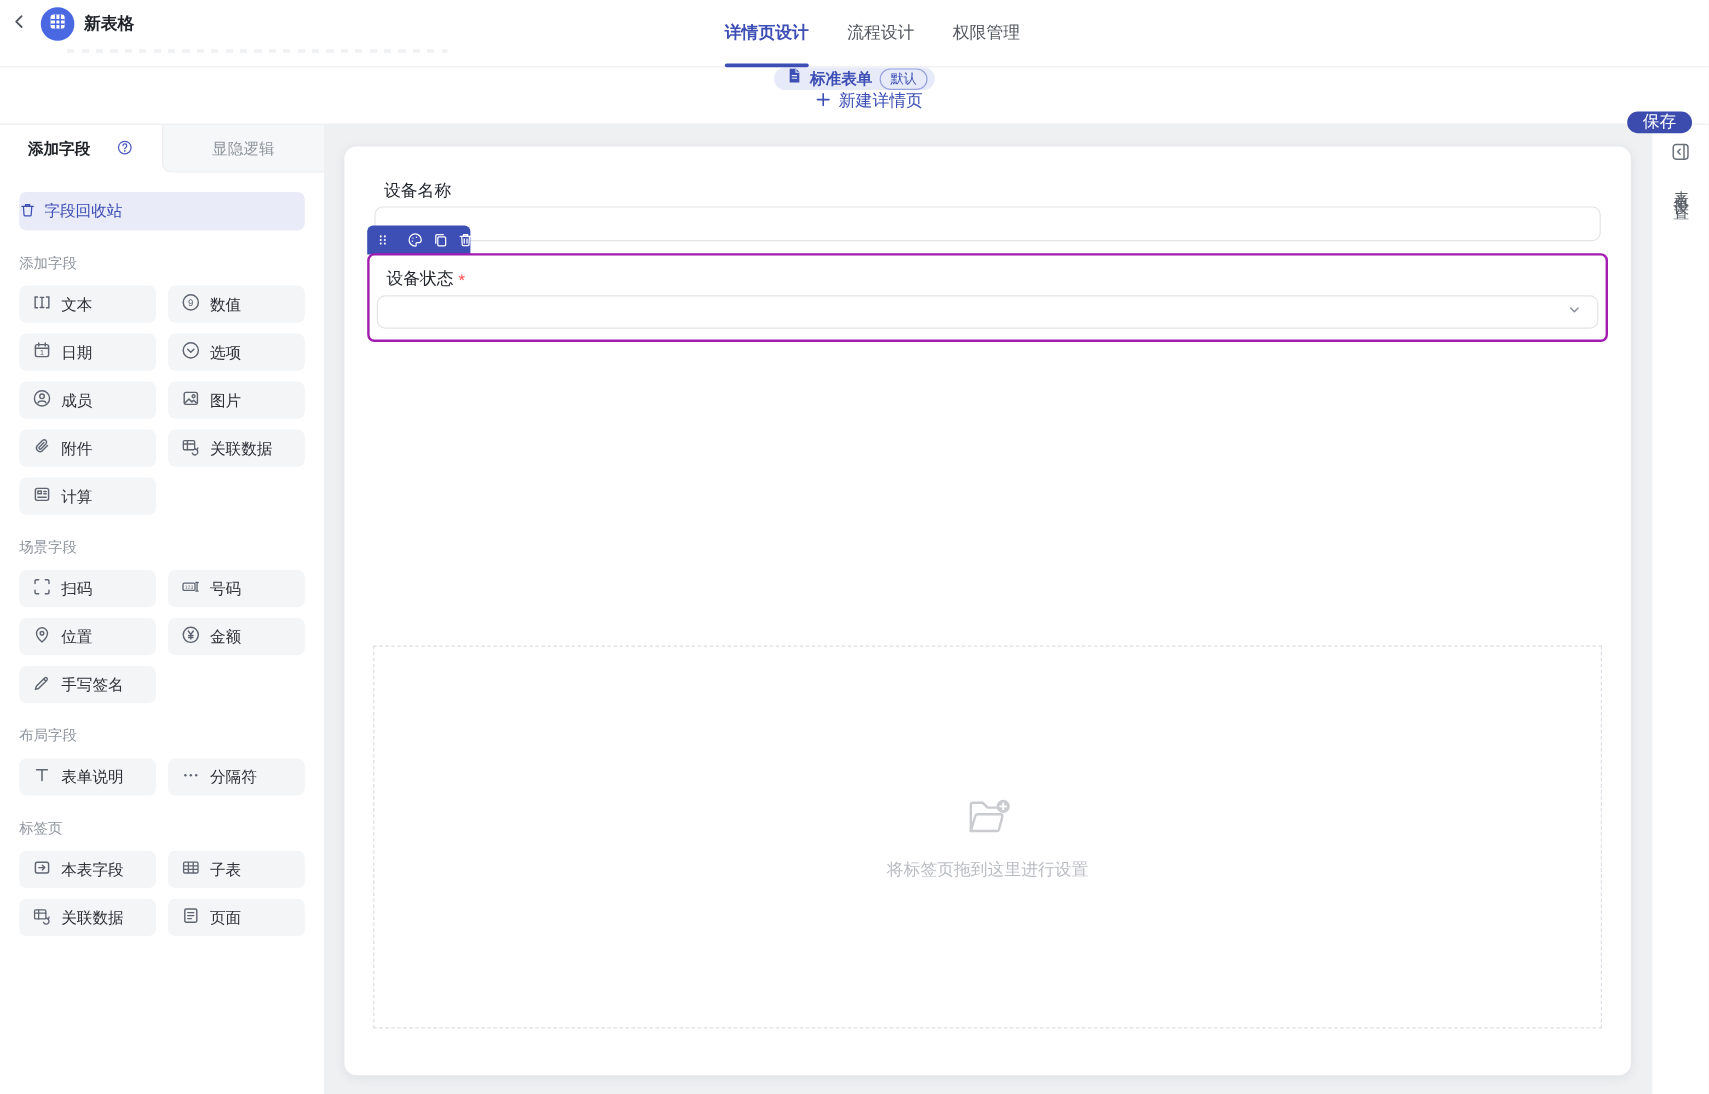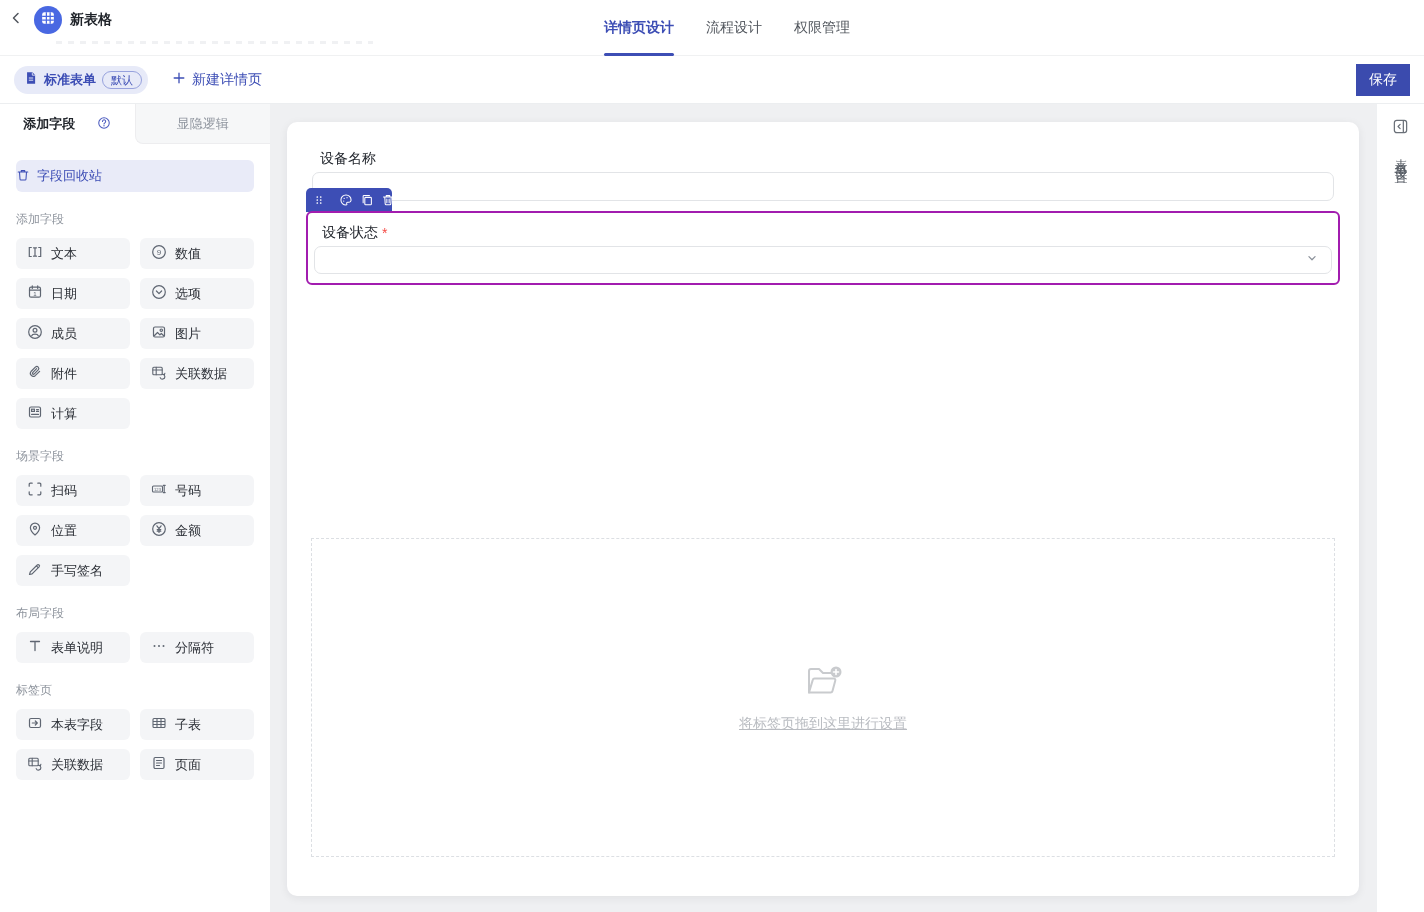--- a/index.html
+++ b/index.html
@@ -13,26 +13,26 @@
   .app-badge { width:28px; height:28px; border-radius:50%; background:#4968e2; display:flex; align-items:center; justify-content:center; }
   .app-title { font-size:14px; font-weight:700; color:#1f2329; }
   .title-dots { position:absolute; left:56px; top:41px; width:317px; height:3px;
     background:repeating-linear-gradient(90deg,#f0f1f3 0 6px,transparent 6px 12px); }
   .header-tabs { position:absolute; left:604px; top:0; height:56px; display:flex; gap:32px; }
   .h-tab { position:relative; height:56px; display:flex; align-items:center; font-size:14px; color:#51565d; cursor:pointer; }
   .h-tab.active { color:#3d4eb5; font-weight:700; }
   .h-tab.active::after { content:""; position:absolute; left:0; right:0; bottom:0; height:3px; border-radius:2px; background:#3d4eb5; }
 
   
-  .subbar { position:absolute; top:56px; left:0; right:0; height:48px; background:#fff; border-bottom:1px solid #eceef0; display:flex; align-items:center; padding:0 14px; z-index:4; }
+  .subbar { position:absolute; top:56px; left:0; right:0; height:48px; background:#fff; border-bottom:1px solid #eceef0; display:flex; align-items:center; padding:0 14px; z-index:4;flex-direction:column; }
   .form-pill { height:28px; background:#e7eaf8; border-radius:15px; display:flex; align-items:center; gap:6px; padding:0 6px 0 10px; cursor:pointer; }
   .form-pill-label { font-size:13px; font-weight:700; color:#3d4eb5; }
   .default-badge { font-size:11px; color:#3d4eb5; border:1px solid #97a2dd; border-radius:10px; padding:1px 8px; line-height:14px; }
   .new-detail { margin-left:24px; display:flex; align-items:center; gap:6px; color:#3d4eb5; font-size:14px; cursor:pointer; }
-  .save-btn { margin-left:auto; width:54px; height:32px; background:#3b4bae; color:#fff; font-size:14px; border:none; border-radius:0; cursor:pointer; }
+  .save-btn { margin-left:auto; width:54px; height:32px; background:#3b4bae; color:#fff; font-size:14px; border:none; border-radius:14px; cursor:pointer; }
 
   
   .sidebar { position:absolute; top:104px; left:0; bottom:0; width:270px; background:#fff; z-index:3; }
   .sb-tabs { display:flex; height:40px; }
   .sb-tab { flex:1; display:flex; align-items:center; justify-content:center; gap:22px; font-size:13px; cursor:pointer; }
   .sb-tab.active { background:#fff; font-weight:700; color:#1f2329; }
   .sb-tab.inactive { background:#f6f7f8; color:#8f959e; border-bottom:1px solid #ededef; border-left:1px solid #ededef; border-bottom-left-radius:8px; }
   .sb-body { padding:16px 16px 0 16px; }
   .recycle-btn { width:238px; height:32px; background:#e9ebf8; border:none; border-radius:6px; color:#3d4eb5; font-size:13px; display:flex; align-items:center; justify-content:flex-start; gap:7px; cursor:pointer; }
   .sec-title { font-size:12px; color:#8f959e; margin:19px 0 10px 0; }
@@ -47,21 +47,21 @@
   .text-field-label { position:absolute; left:33px; top:28px;text-align:center; }
   .text-field-input { position:absolute; left:25px; top:50px; width:1022px; height:29px; border:1px solid #e2e4e7; border-radius:7px; background:#fff; cursor:text; }
   .sel-block { position:absolute; left:19px; top:89px; width:1034px; height:74px; border:2px solid #a21caf; border-radius:6px; background:#fff; }
   .sel-toolbar { position:absolute; left:19px; top:66px; width:86px; height:24px; background:#3d4eb5; border-radius:5px 5px 0 0; display:flex; align-items:center; padding:0 7px; gap:7px; }
   .tb-divider { width:1px; height:12px; background:rgba(255,255,255,.35); }
   .tb-icon { display:flex; align-items:center; justify-content:center; cursor:pointer; }
   .sel-label-row { position:absolute; left:14px; top:11px; display:flex; align-items:center; }
   .sel-select { position:absolute; left:6px; top:33px; width:1018px; height:28px; border:1px solid #e2e4e7; border-radius:7px; display:flex; align-items:center; justify-content:flex-end; padding-right:12px; cursor:pointer; background:#fff; }
 
   .dropzone { position:absolute; left:24px; top:416px; width:1024px; height:319px; border:1px dashed #dcdfe3; display:flex; flex-direction:column; align-items:center; justify-content:center; gap:13px; }
-  .dz-text { font-size:14px; color:#b9bcc1;text-decoration:underline; }
+  .dz-text { font-size:14px; color:#b9bcc1; }
 
   
   .rail { position:absolute; top:104px; right:0; bottom:0; width:48px; background:#fff; border-left:1px solid #eef0f2; display:flex; flex-direction:column; align-items:center; z-index:3; }
   .rail-collapse { margin-top:12px; width:20px; height:20px; display:flex; align-items:center; justify-content:center; cursor:pointer; }
   .rail-label { margin-top:12px; writing-mode:vertical-rl; text-orientation:upright; font-size:13px; color:#555b63; letter-spacing:4px; }
 </style>
 </head>
 <body>
 
 <div class="stage">

